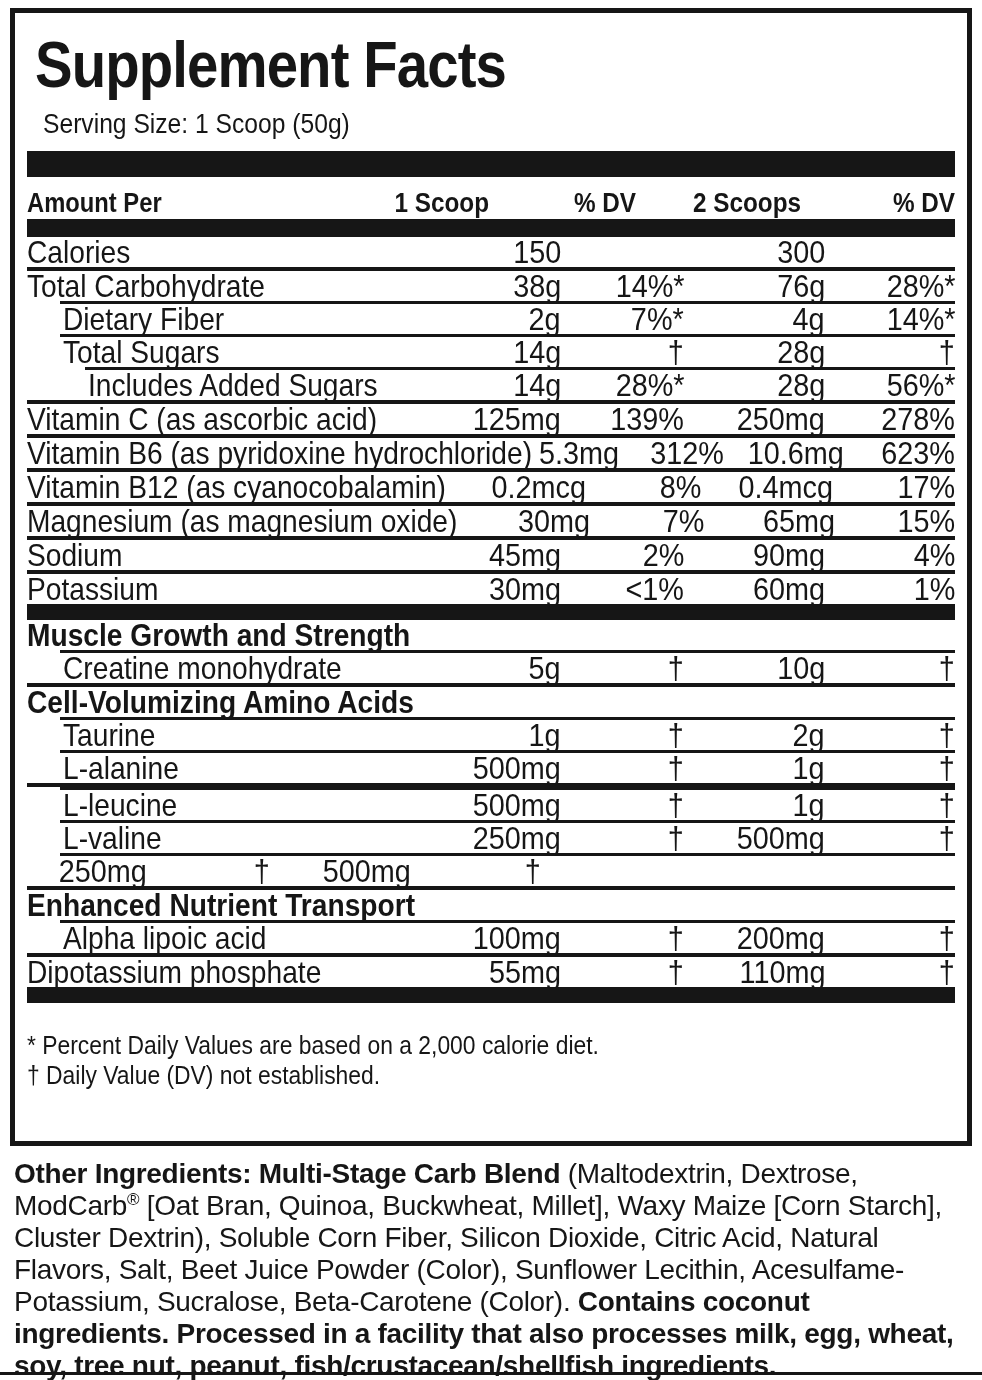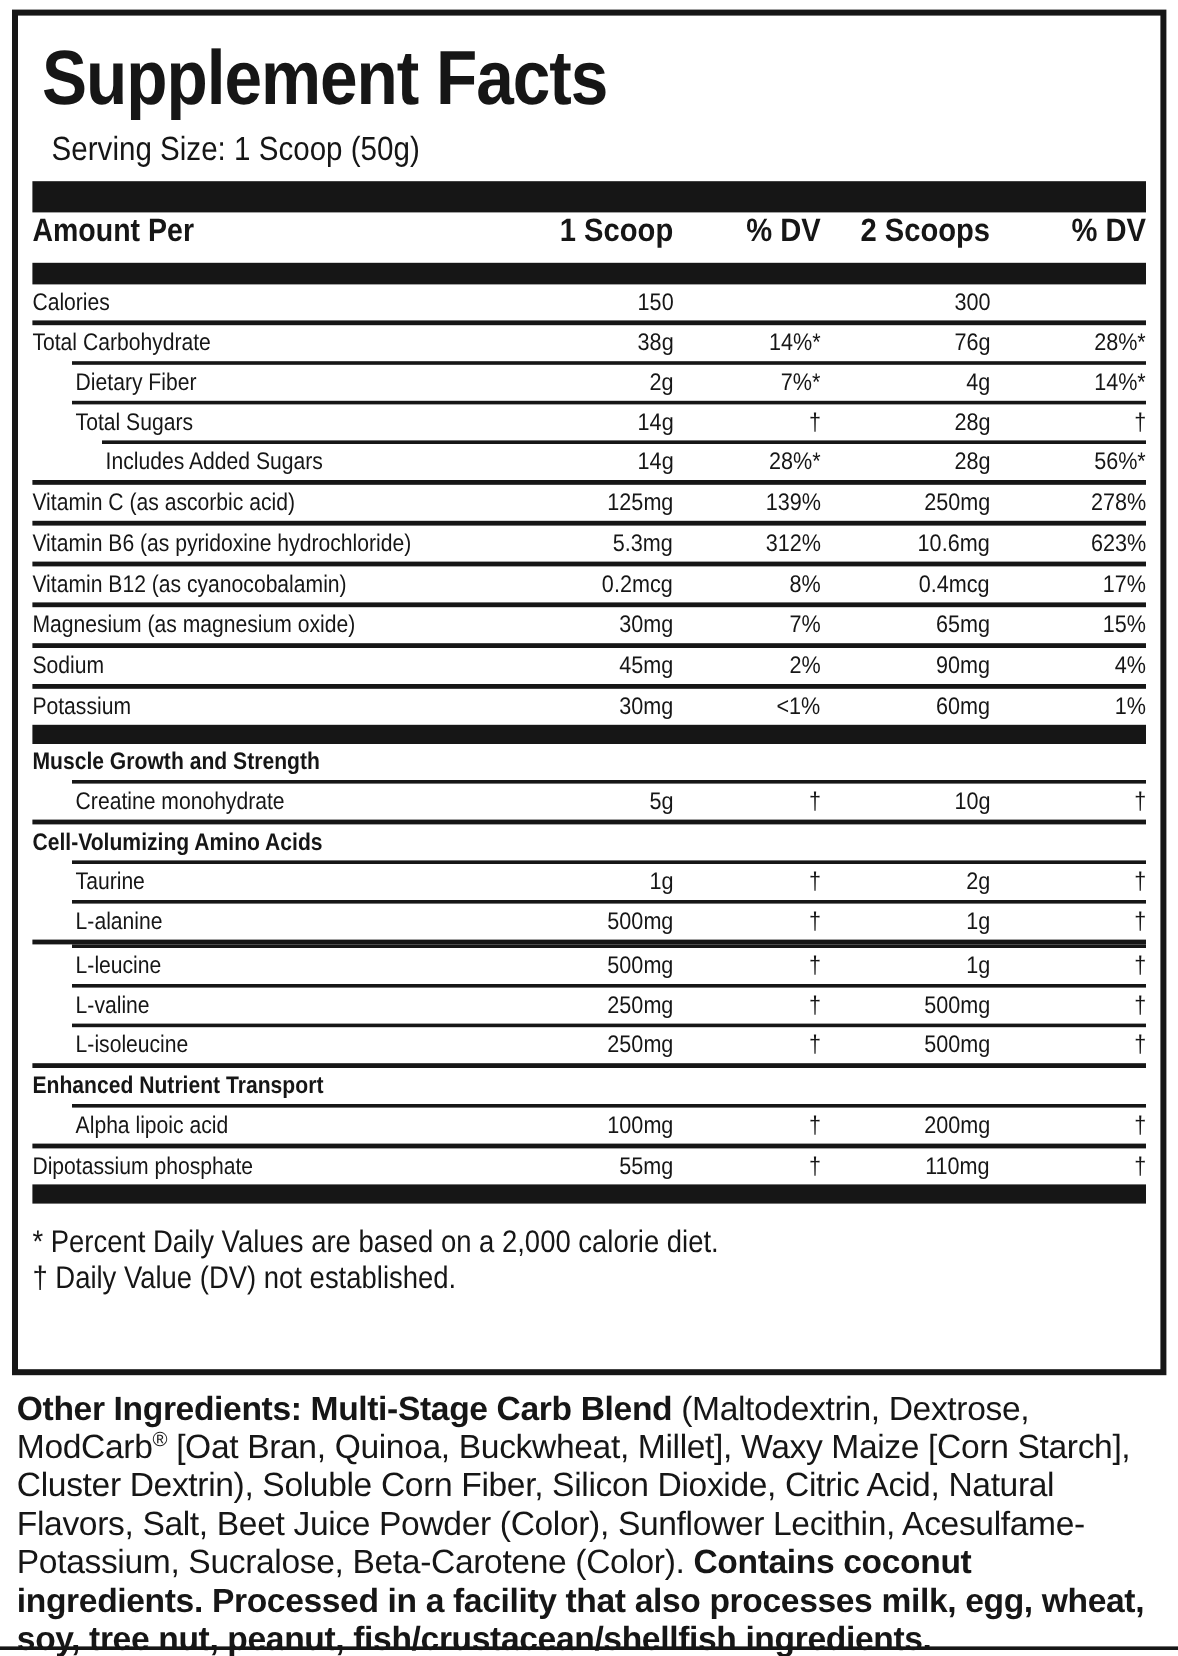--- a/index.html
+++ b/index.html
@@ -17,36 +17,36 @@
     padding:15px 12px 0 12px;
     overflow:hidden;
   }
   .cond    { display:inline-block; transform:scaleX(0.88); transform-origin:0 50%; white-space:nowrap; }
   .title   { font-size:64px; line-height:66px; font-weight:bold; letter-spacing:-1px; margin:4px 0 10px 8px; }
   .sub     { font-size:28px; line-height:31px; margin-left:16px; }
   .thickbar{ background:var(--ink); }
   .bar-top { height:26px; margin-top:12px; }
   .bar-hdr { height:18px; }
   .bar-mid { height:16px; }
-  .hdr     { display:flex; align-items:flex-start; height:42px; font-weight:bold; font-size:27px; }
-  .trow    { display:flex; align-items:center; height:30px; font-size:20px; }
+  .hdr     { display:flex; align-items:flex-end; height:42px; font-weight:bold; font-size:27px;gap:24px; }
+  .trow    { display:flex; align-items:center; height:30px; font-size:32px; }
   .cell    { overflow:visible; }
   .nm      { flex:1 1 auto; min-width:0; }
   .pad0 { padding-left:0; } .pad1 { padding-left:36px; } .pad2 { padding-left:61px; }
   .num  { text-align:right; }
   .c1 { width:120px; } .dv1 { width:123px; } .c2 { width:141px; } .dv2 { width:130px; }
   .vname { display:inline-block; transform:scaleX(0.88); transform-origin:0 50%;   white-space:nowrap; }
   .vnum  { display:inline-block; transform:scaleX(0.90); transform-origin:100% 50%; white-space:nowrap; }
   .section .vname { font-weight:bold; }
   .sep    { background:var(--ink); }
   .s-full { height:4px; }
   .s-ind1 { height:3px; margin-left:33px; }
   .s-ind2 { height:3px; margin-left:58px; }
   .foot   { font-size:26px; line-height:30px; }
-  .foot-first { margin-top:16px; }
+  .foot-first { margin-top:27px; }
   .bold   { font-weight:bold; }
   .ingredients {
     position:absolute; left:0; top:1158px; width:982px;
     box-sizing:border-box; padding:0 16px 0 14px;
     font-size:28px; line-height:32px; letter-spacing:-0.3px;
   }
   .ingredients sup { font-size:17px; line-height:0; }
   .bottom-rule { position:absolute; left:0; top:1372px; width:982px; height:3px; background:var(--ink); }
 </style>
 </head>
@@ -200,21 +200,20 @@
       <div class="sep s-ind1"></div>
       <div class="trow">
         <div class="cell nm pad1"><span class="vname">L-valine</span></div>
         <div class="cell num c1"><span class="vnum">250mg</span></div>
         <div class="cell num dv1"><span class="vnum">†</span></div>
         <div class="cell num c2"><span class="vnum">500mg</span></div>
         <div class="cell num dv2"><span class="vnum">†</span></div>
       </div>
       <div class="sep s-ind1"></div>
       <div class="trow">
-        <div class="cell nm pad1"><span class="vname">L-isoleucine</span></div>
         <div class="cell num c1"><span class="vnum">250mg</span></div>
         <div class="cell num dv1"><span class="vnum">†</span></div>
         <div class="cell num c2"><span class="vnum">500mg</span></div>
         <div class="cell num dv2"><span class="vnum">†</span></div>
       </div>
       <div class="sep s-full"></div>
       <div class="trow section">
         <div class="cell nm pad0"><span class="vname">Enhanced Nutrient Transport</span></div>
       </div>
       <div class="sep s-ind1"></div>

